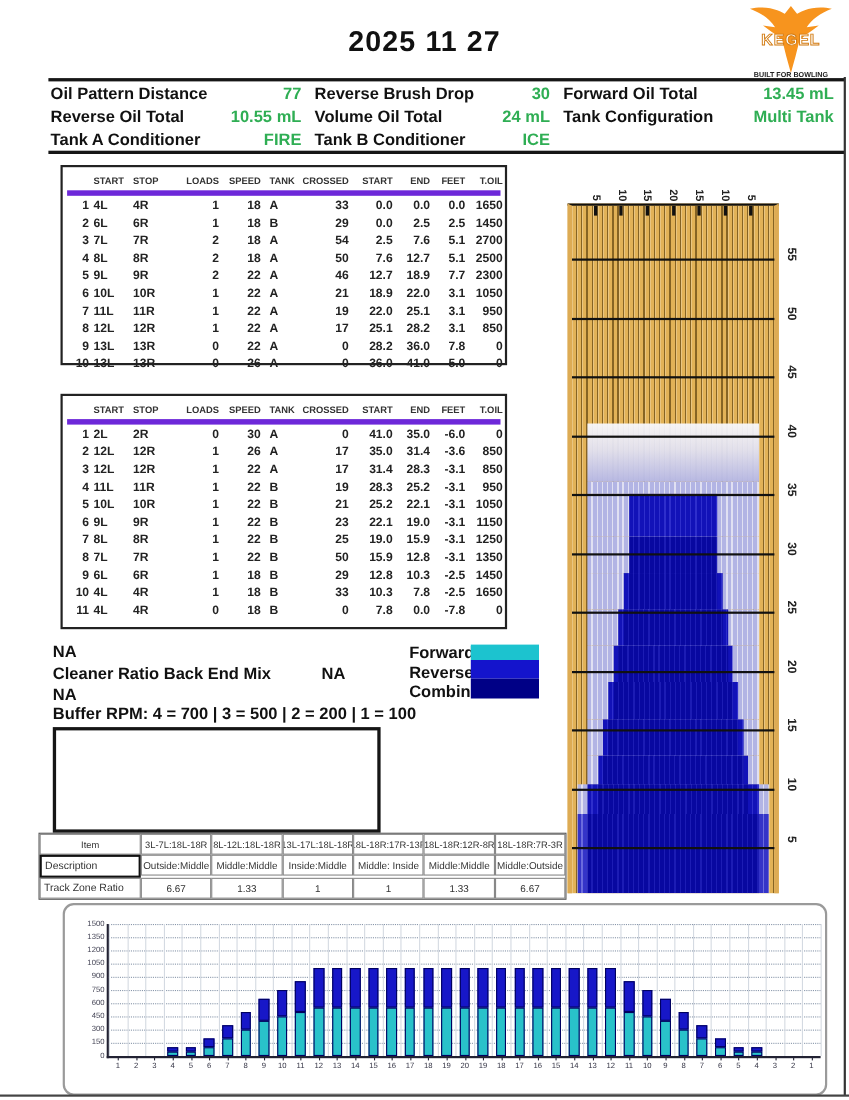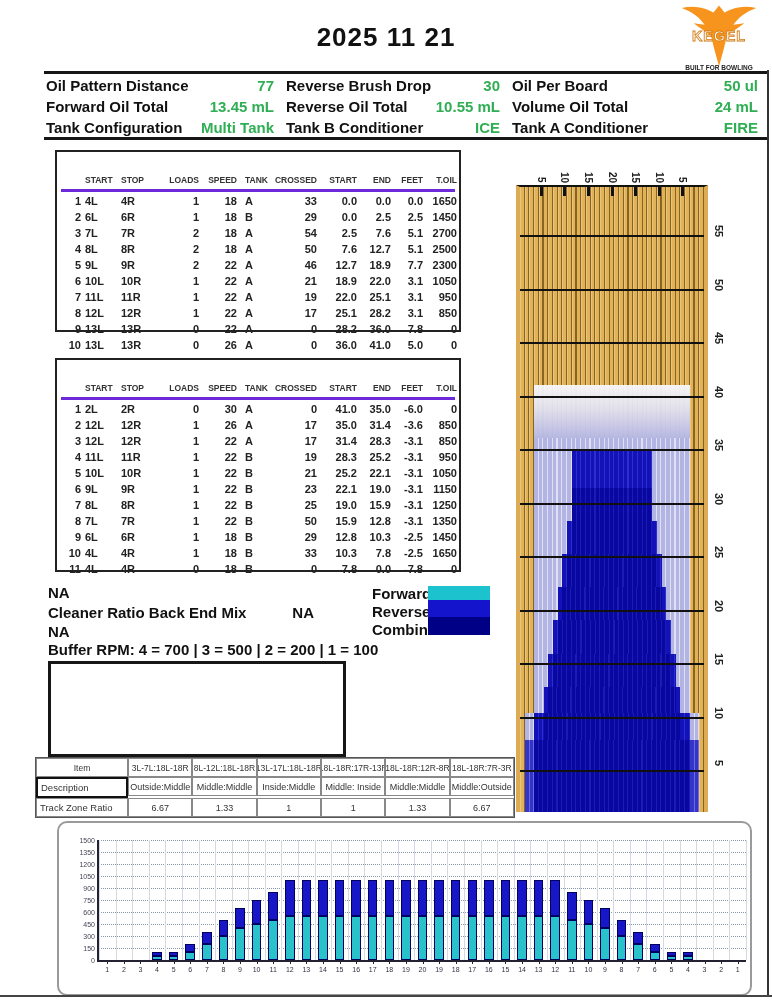--- a/index.html
+++ b/index.html
@@ -23,21 +23,21 @@
   .info .cell{display:flex;justify-content:space-between;font-size:15px;font-weight:800;
               line-height:20px;padding:0 2px;}
   .iv{font-weight:800;}
   
   .dtable{position:absolute;left:55px;width:402px;border:2px solid #222;background:#fff;
           font-size:11px;font-weight:700;color:#222;}
   .dtable.t1{top:150px;height:178px;} .dtable.t2{top:358px;height:210px;}
   .drow{display:grid;grid-template-columns:22px 36px 44px 38px 38px 26px 54px 40px 34px 32px 34px;
         line-height:16px;}
   .drow.dhead{font-size:8.5px;font-weight:700;color:#333;line-height:17px;
-              border-bottom:3px solid #6d28d9;margin:20px 4px 1px 4px;}
+              border-bottom:5px solid #6d28d9;margin:4px 4px 1px 4px;}
   .drow:not(.dhead){margin:0 4px;}
   .drow span{padding:0 2px;white-space:nowrap;}
   .c-idx{text-align:right;} .c-l{text-align:left;} .c-r{text-align:right;} .c-c{text-align:left;padding-left:6px!important;}
   
   .cleaner{position:absolute;left:48px;top:583px;width:266px;font-size:15px;font-weight:700;}
   .cleaner .crow{display:flex;justify-content:space-between;line-height:19.5px;}
   .buffer{position:absolute;left:48px;top:641px;font-size:15px;font-weight:700;}
   .legend{position:absolute;left:345px;top:585px;font-size:15px;font-weight:700;margin-left:27px;}
   .legend .lrow{line-height:18px;}
   .swatches{position:absolute;left:428px;top:586px;width:62px;}
@@ -82,66 +82,62 @@
   .ylab{position:absolute;right:651px;font-size:7px;color:#445;transform:translateY(-50%);white-space:nowrap;}
   .xlab{position:absolute;top:126px;font-size:7px;color:#334;transform:translateX(-50%);}
   .bar{position:absolute;box-sizing:border-box;border:1px solid #000060;}
   .tick{position:absolute;top:120px;height:4px;width:1px;background:#223;}
 </style>
 </head>
 <body>
 
 <div class="page">
 
-  <div class="hdr-date">2025 11 21</div>
+  <div class="hdr-date">2025 11 27</div>
   <div class="kegel">
     <svg width="86" height="66" viewBox="0 0 100 78">
       <path fill="#f7941e" d="M50 4 L57 13 L53 15 C61 9 75 3 94 7 C81 12 73 18 67 27 L80 25 C71 32 63 36 59 42 L55 58 L50 76 L45 58 L41 42 C37 36 29 32 20 25 L33 27 C27 18 19 12 6 7 C25 3 39 9 47 15 L43 13 Z"></path>
       <text x="50" y="46" text-anchor="middle" font-family="Liberation Sans, sans-serif" font-size="17" font-weight="bold" fill="#ffffff" stroke="#d27a10" stroke-width="1" letter-spacing="1">KEGEL</text>
     </svg>
     <div style="font-size:6.5px;font-weight:700;color:#222;margin-top:-8px;">BUILT FOR BOWLING</div>
   </div>
   <div class="rule r1"></div>
 
   <div class="info">
     <div class="cell">
         <span>Oil Pattern Distance</span>
         <span class="iv" style="color: rgb(47, 174, 84);">77</span>
       </div>
     <div class="cell">
         <span>Reverse Brush Drop</span>
         <span class="iv" style="color: rgb(47, 174, 84);">30</span>
       </div>
     <div class="cell">
-        <span>Oil Per Board</span>
-        <span class="iv" style="color: rgb(47, 174, 84);">50 ul</span>
-      </div>
-    <div class="cell">
         <span>Forward Oil Total</span>
         <span class="iv" style="color: rgb(47, 174, 84);">13.45 mL</span>
       </div>
     <div class="cell">
         <span>Reverse Oil Total</span>
         <span class="iv" style="color: rgb(47, 174, 84);">10.55 mL</span>
       </div>
     <div class="cell">
         <span>Volume Oil Total</span>
         <span class="iv" style="color: rgb(47, 174, 84);">24 mL</span>
       </div>
     <div class="cell">
         <span>Tank Configuration</span>
         <span class="iv" style="color: rgb(47, 174, 84);">Multi Tank</span>
       </div>
     <div class="cell">
+        <span>Tank A Conditioner</span>
+        <span class="iv" style="color: rgb(47, 174, 84);">FIRE</span>
+      </div>
+    <div class="cell">
         <span>Tank B Conditioner</span>
         <span class="iv" style="color: rgb(47, 174, 84);">ICE</span>
-      </div>
-    <div class="cell">
-        <span>Tank A Conditioner</span>
-        <span class="iv" style="color: rgb(47, 174, 84);">FIRE</span>
       </div>
   </div>
   <div class="rule r2"></div>
 
   <div class="dtable t1">
       <div class="drow dhead">
         <span class="c-idx"></span>
         <span class="c-l">START</span>
         <span class="c-l">STOP</span>
         <span class="c-r">LOADS</span>

